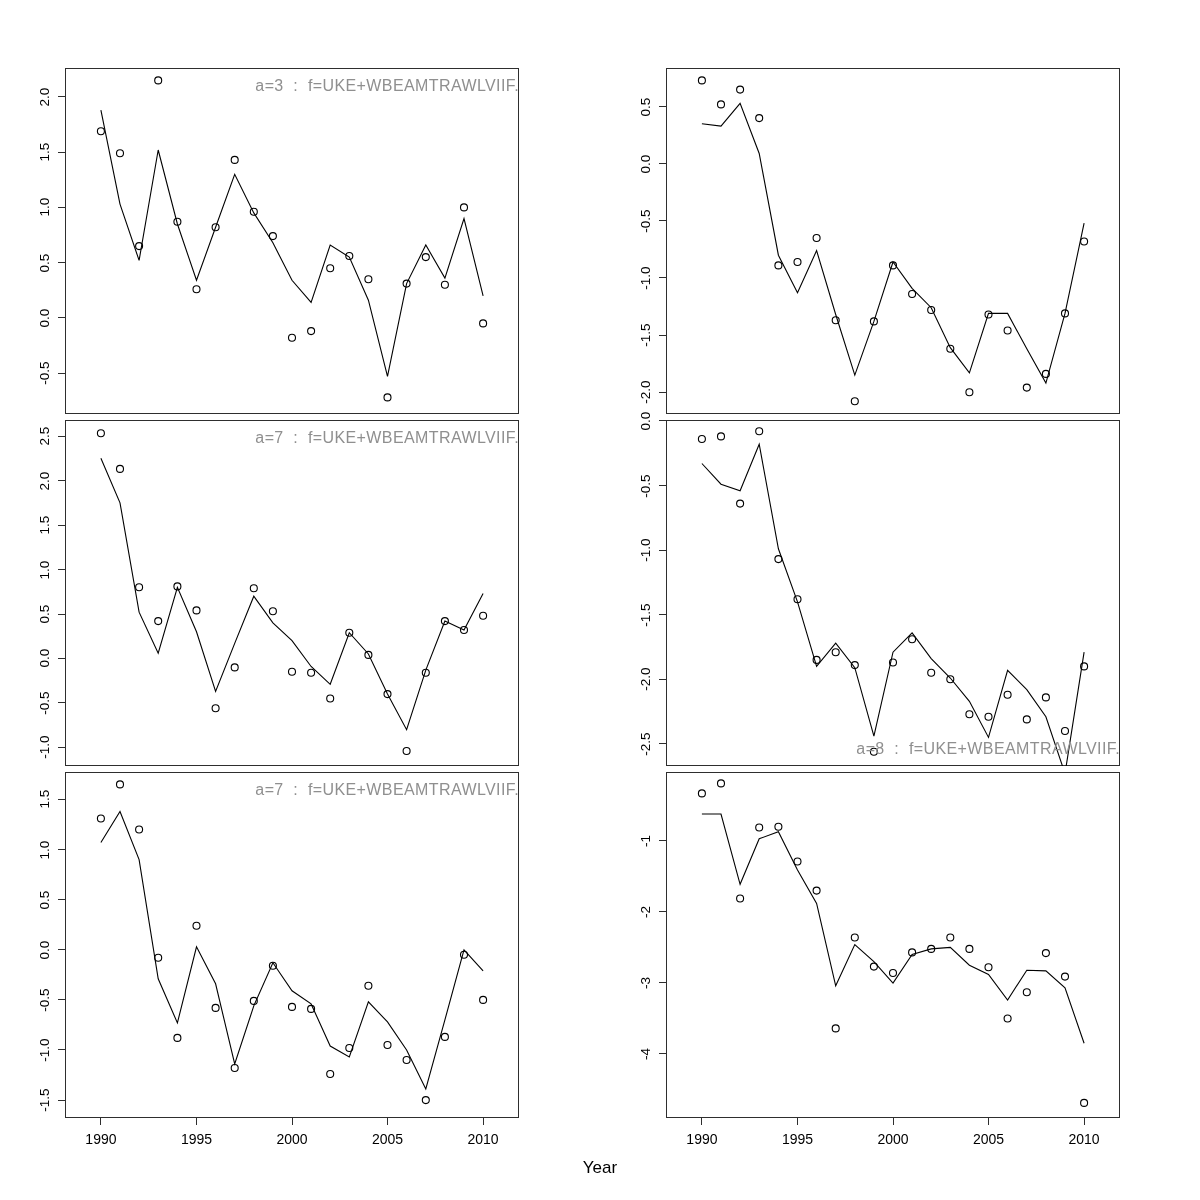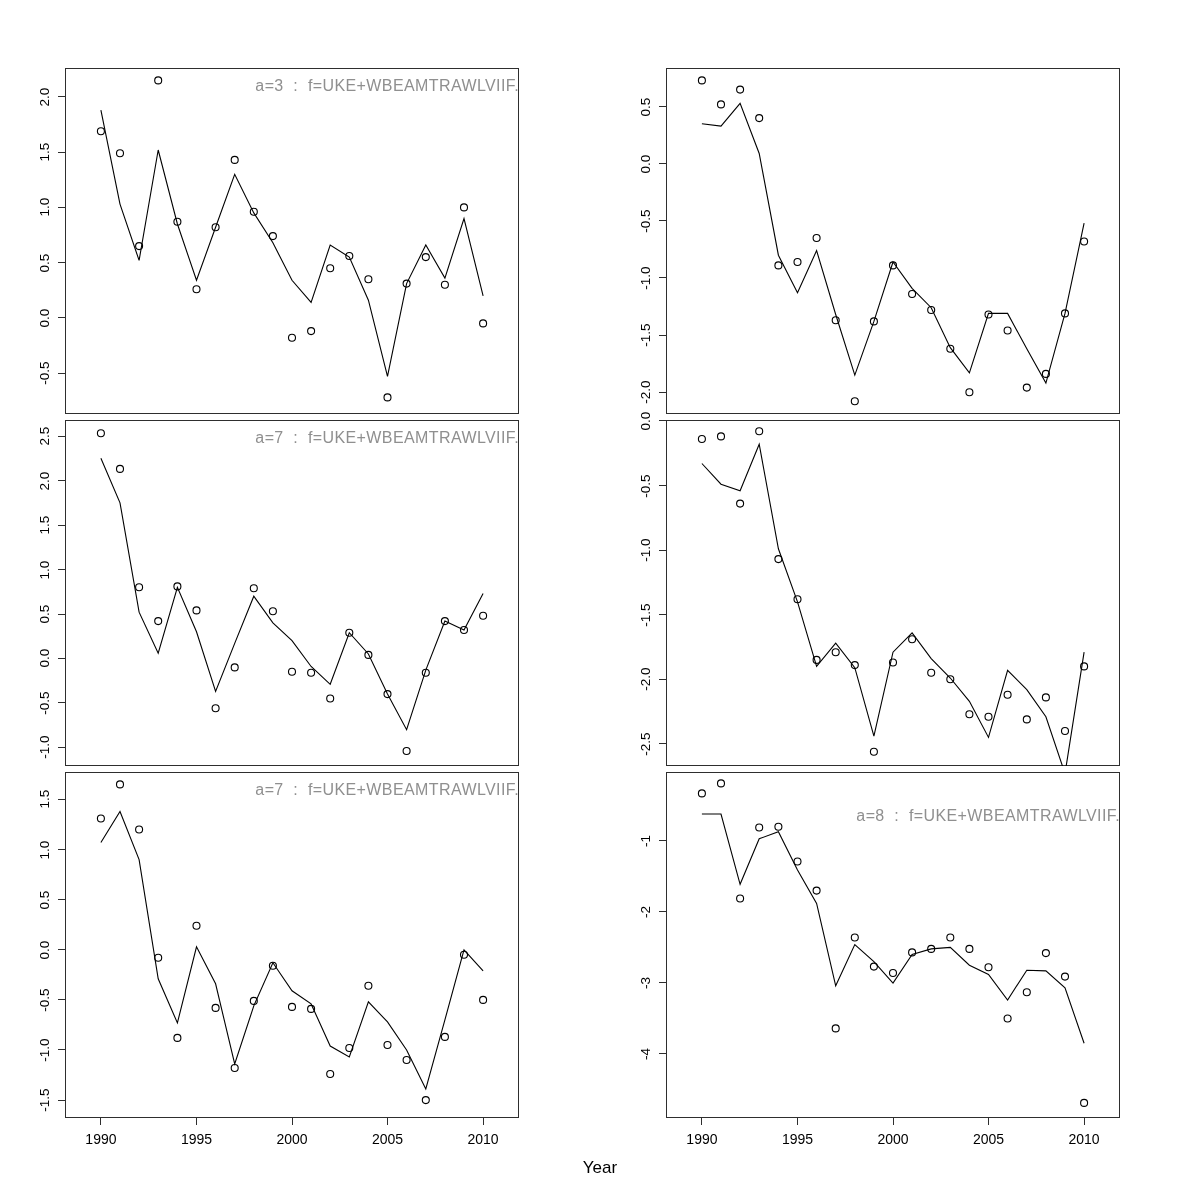--- a/index.html
+++ b/index.html
@@ -253,21 +253,21 @@
       <circle cx="284.3" cy="165.5" r="3.5" fill="none" stroke="#000000" stroke-width="1.1"></circle>
       <circle cx="303.4" cy="176.9" r="3.5" fill="none" stroke="#000000" stroke-width="1.1"></circle>
       <circle cx="322.5" cy="195.3" r="3.5" fill="none" stroke="#000000" stroke-width="1.1"></circle>
       <circle cx="341.6" cy="246.5" r="3.5" fill="none" stroke="#000000" stroke-width="1.1"></circle>
       <circle cx="360.8" cy="220.2" r="3.5" fill="none" stroke="#000000" stroke-width="1.1"></circle>
       <circle cx="379.9" cy="181.1" r="3.5" fill="none" stroke="#000000" stroke-width="1.1"></circle>
       <circle cx="399.0" cy="204.6" r="3.5" fill="none" stroke="#000000" stroke-width="1.1"></circle>
       <circle cx="418.1" cy="330.9" r="3.5" fill="none" stroke="#000000" stroke-width="1.1"></circle>
       <polyline points="35.9,42.0 55.0,42.0 74.1,112.3 93.2,66.8 112.4,59.7 131.5,98.1 150.6,131.4 169.7,213.8 188.8,172.6 207.9,189.7 227.0,211.0 246.1,182.5 265.2,176.9 284.3,175.4 303.4,193.2 322.5,202.4 341.6,228.0 360.8,198.2 379.9,198.9 399.0,215.9 418.1,271.3" fill="none" stroke="#000000" stroke-width="1.1"></polyline>
     </svg>
-    <div class="panel-title" style="left: 666px; top: 807px; width: 454px; color: rgb(143, 143, 143);">a=8  :  f=UKE+WBEAMTRAWLVIIF.</div>
+    <div class="panel-title" style="left: 666px; top: 740px; width: 454px; color: rgb(143, 143, 143);">a=8  :  f=UKE+WBEAMTRAWLVIIF.</div>
     <div class="tick-mark" style="left: 659px; top: 840.444px; width: 7px; height: 1px;"></div>
     <div class="y-tick-label" style="left: 624px; top: 832.944px; width: 44px; height: 16px;">-1</div>
     <div class="tick-mark" style="left: 659px; top: 911.448px; width: 7px; height: 1px;"></div>
     <div class="y-tick-label" style="left: 624px; top: 903.948px; width: 44px; height: 16px;">-2</div>
     <div class="tick-mark" style="left: 659px; top: 982.451px; width: 7px; height: 1px;"></div>
     <div class="y-tick-label" style="left: 624px; top: 974.951px; width: 44px; height: 16px;">-3</div>
     <div class="tick-mark" style="left: 659px; top: 1053.45px; width: 7px; height: 1px;"></div>
     <div class="y-tick-label" style="left: 624px; top: 1045.95px; width: 44px; height: 16px;">-4</div>
     <div class="tick-mark" style="left: 701.423px; top: 1118px; width: 1px; height: 7px;"></div>
     <div class="x-tick-label" style="left: 676.923px; top: 1131px; width: 50px;">1990</div>

